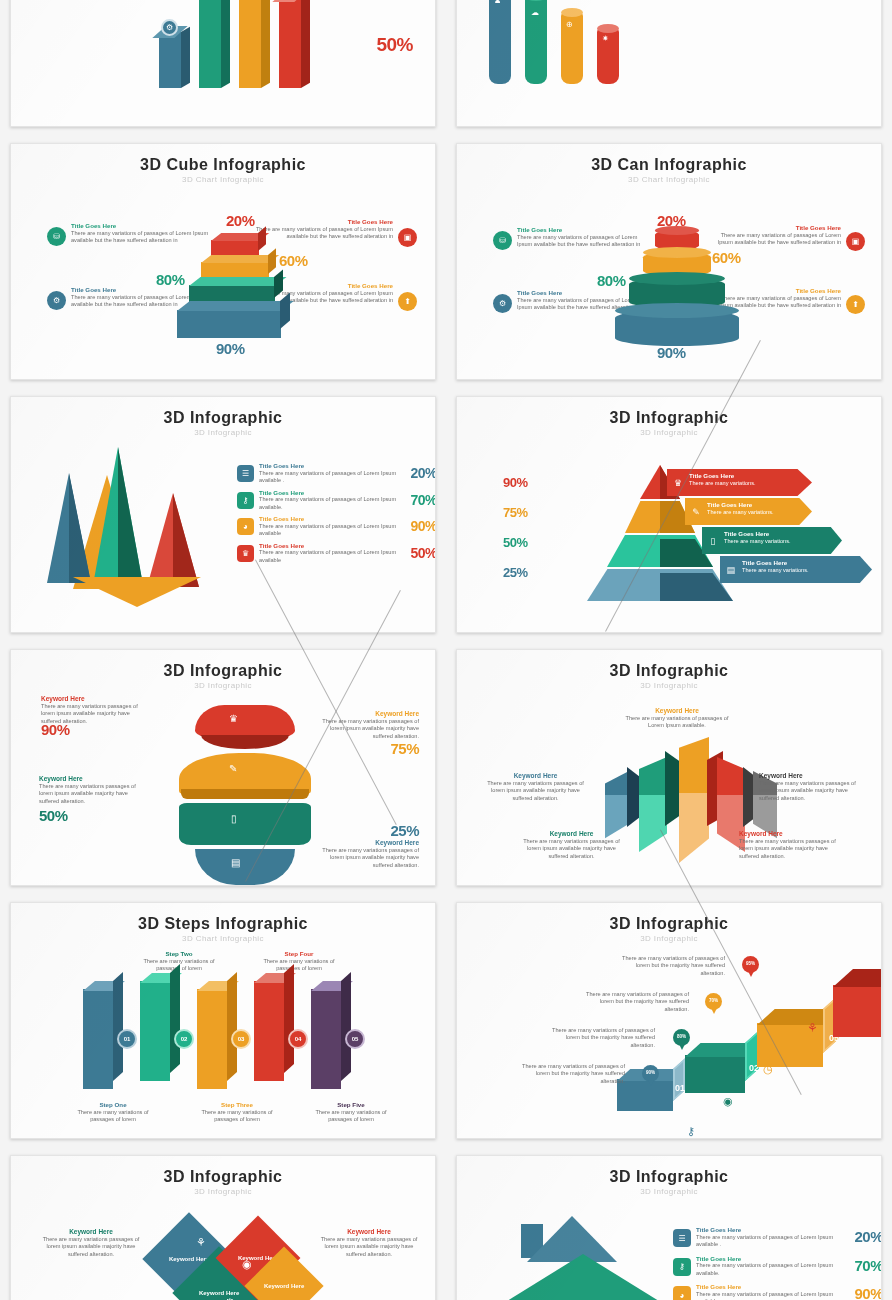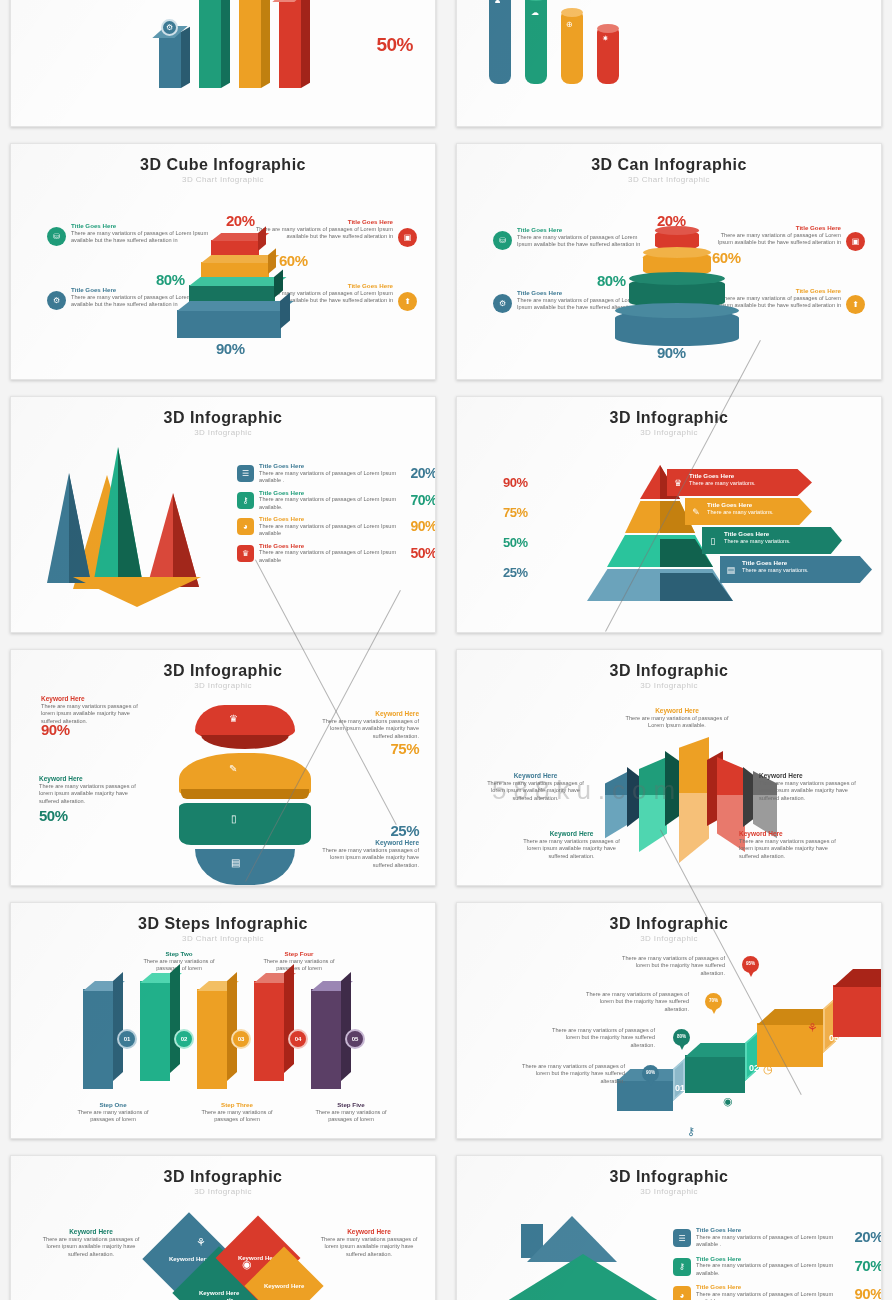--- a/index.html
+++ b/index.html
@@ -645,19 +645,18 @@
               <div class="tb">There are many variations of passages of Lorem Ipsum available</div>
             </div>
             <div class="pct c-org" style="flex:0 0 38px;font-size:15px;text-align:right;margin-top:2px">90%</div>
           </div>
         </div>
       </div>
     </div>
 
   </div>
 
-  <div class="wm wm-en">588ku.com</div>
   <div class="wm-line" style="left:760px;top:340px;height:330px;transform:rotate(28deg);"></div>
   <div class="wm-line" style="left:255px;top:560px;height:300px;transform:rotate(-28deg);"></div>
   <div class="wm-line" style="left:660px;top:830px;height:300px;transform:rotate(-28deg);"></div>
   <div class="wm-line" style="left:400px;top:590px;height:330px;transform:rotate(28deg);"></div>
 
 </div>
 
 </body></html>

